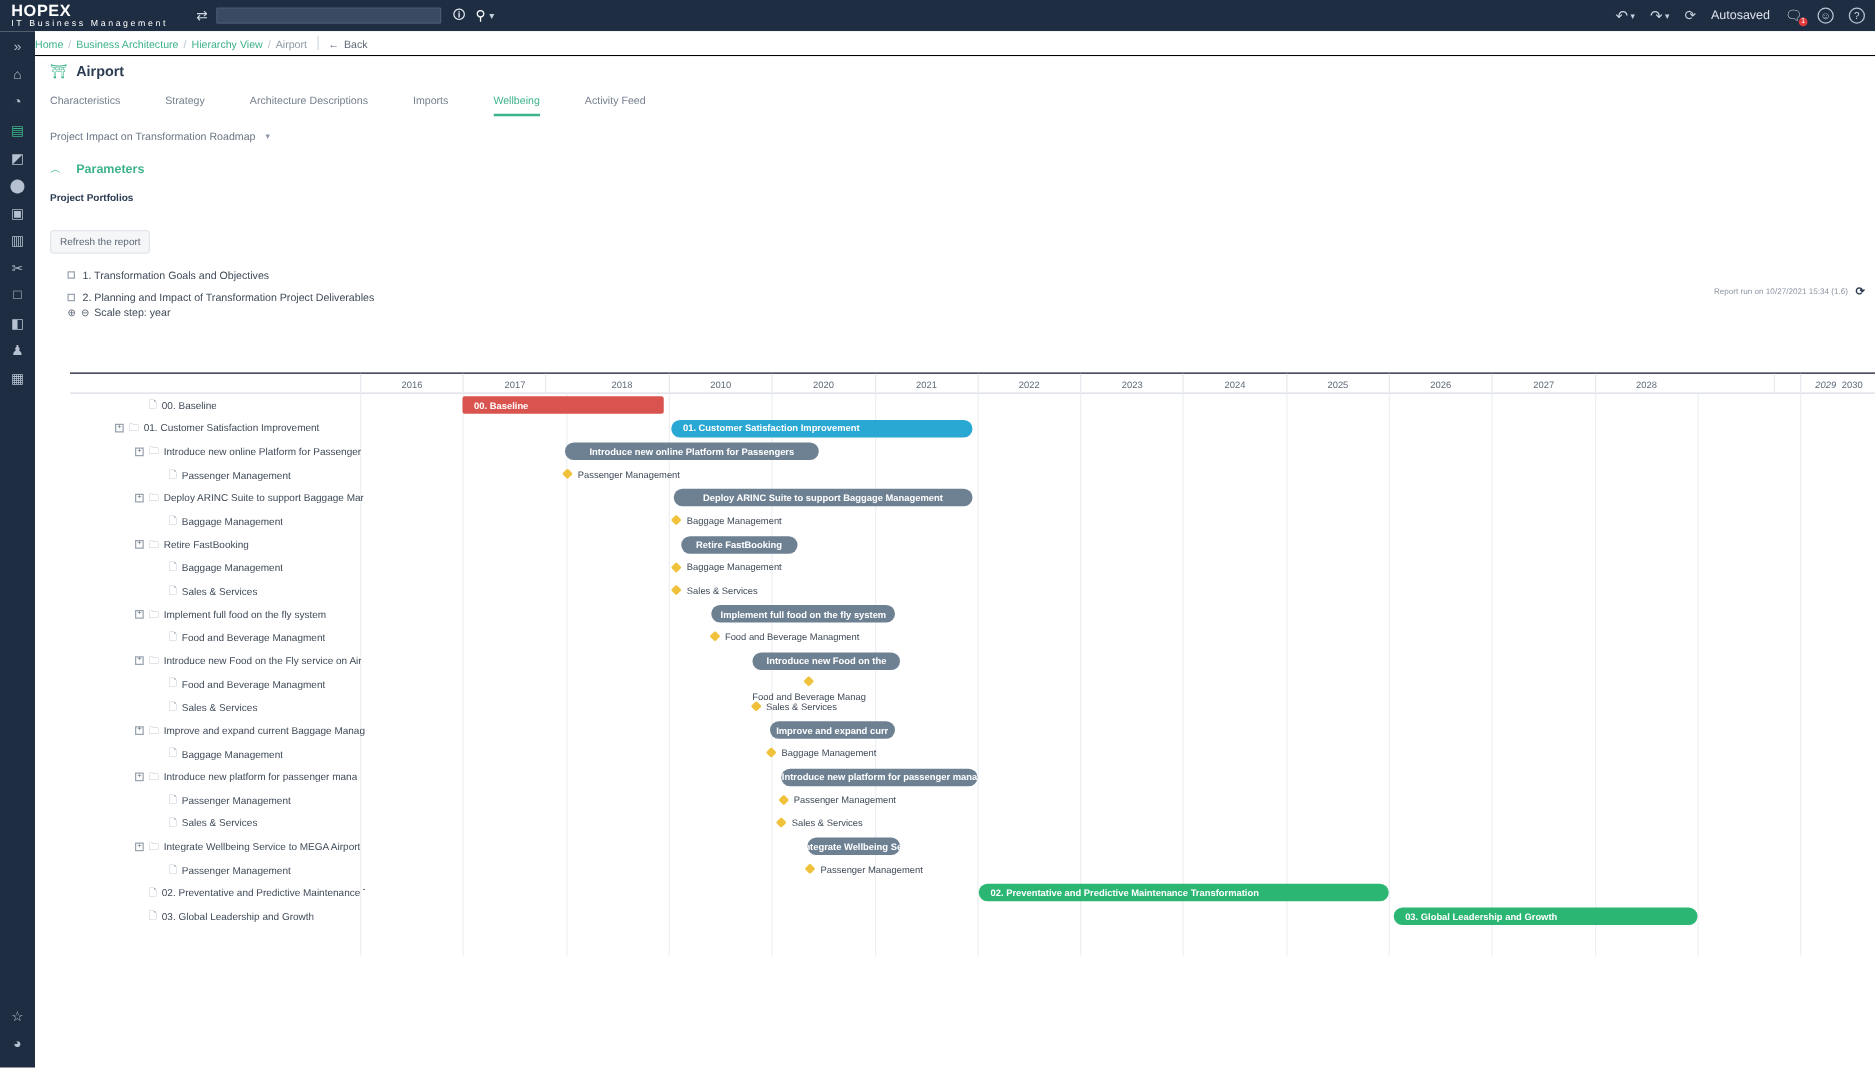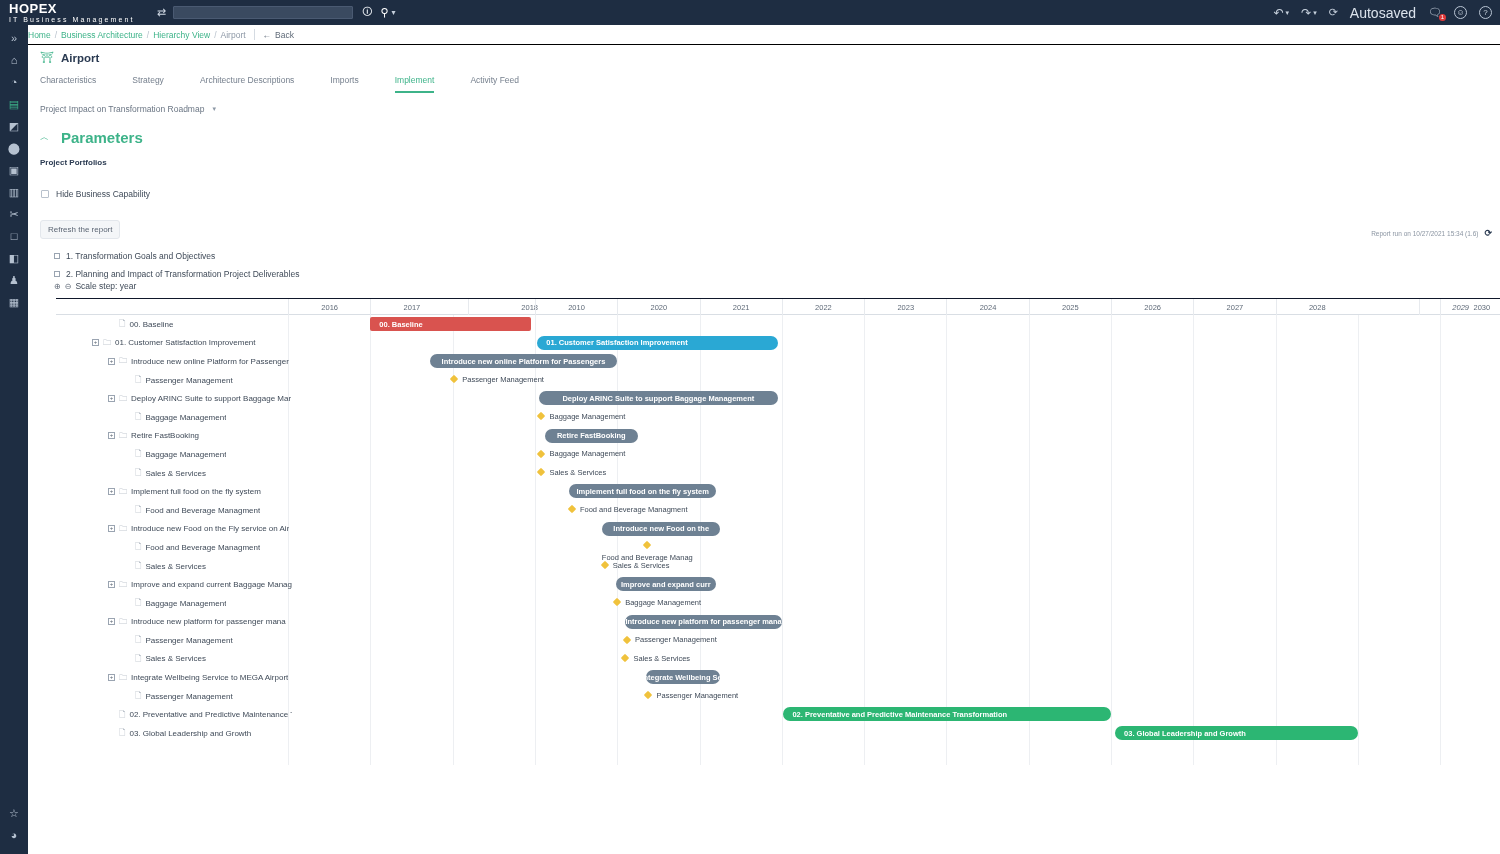--- a/index.html
+++ b/index.html
@@ -27,21 +27,21 @@
     width: 180px; height: 13px; background: #3a4a60; border: 1px solid #4a5a72;
     border-radius: 1px;
   }
   .tb-info { color: #eaeef3; font-size: 10px; margin-left: 9px; }
   .tb-mag { color: #ffffff; font-size: 11px; margin-left: 8px; }
   .tb-caret { color: #c6d0dd; font-size: 8px; margin-left: 3px; }
   .tb-right { margin-left: auto; display: flex; align-items: center; padding-right: 8px; }
   .tb-right > * { margin-left: 12px; color: #c8d2de; font-size: 10px; display: flex; align-items: center; }
   .tb-arrow { font-size: 12px; }
   .mini-caret { font-size: 7px; margin-left: 2px; }
-  .tb-auto { font-size: 14px; color: #dbe3ec; text-align: right; }
+  .tb-auto { font-size: 10px; color: #dbe3ec; text-align: right; }
   .badge-wrap { position: relative; }
   .badge {
     position: absolute; right: -4px; bottom: -2px;
     background: #e03a3a; color: #fff; font-size: 6px; line-height: 7px;
     min-width: 7px; height: 7px; border-radius: 4px; text-align: center; padding: 0 1px;
   }
   .circ-icon {
     width: 13px; height: 13px; border-radius: 50%; border: 1px solid #b9c5d4;
     display: flex; align-items: center; justify-content: center; font-size: 8px; color: #cdd7e2;
   }
@@ -94,21 +94,21 @@
     display: flex; align-items: center; gap: 8px;
     padding-left: 12px; margin-top: 11px; font-size: 8.5px; color: #6b7684;
   }
   .subselect .caret { font-size: 7px; color: #8d98a6; }
 
   .params-head {
     display: flex; align-items: center; gap: 12px;
     padding-left: 12px; margin-top: 15px;
   }
   .params-caret { color: #3db389; font-size: 9px; }
-  .params-title { font-size: 15px; font-weight: bold; color: #3db389; }
+  .params-title { font-size: 10px; font-weight: bold; color: #3db389; }
   .params-label { padding-left: 12px; margin-top: 12px; font-size: 8px; font-weight: bold; color: #2b3b52; }
 
   .chk-row { display: flex; align-items: center; gap: 7px; padding-left: 13px; margin-top: 22px; }
   .chk { width: 8px; height: 8px; border: 1px solid #b8c1cc; border-radius: 1px; background: #fff; }
   .chk-label { font-size: 8.5px; color: #3f4a58; }
 
   .refresh-btn {
     margin: 21px 0 0 12px; display: inline-block;
     font-size: 8px; color: #5c6674; background: #f4f6f8;
     border: 1px solid #e3e7ec; border-radius: 3px; padding: 4px 7px;
@@ -256,40 +256,36 @@
   <div class="page-title-row">
     <span class="page-title-icon">⛩</span>
     <span class="page-title">Airport</span>
   </div>
 
   <div class="tabs">
     <div class="tab">Characteristics</div>
     <div class="tab">Strategy</div>
     <div class="tab">Architecture Descriptions</div>
     <div class="tab">Imports</div>
-    <div class="tab active">Implement</div>
+    <div class="tab active">Wellbeing</div>
     <div class="tab">Activity Feed</div>
   </div>
 
   <div class="subselect">
     <span>Project Impact on Transformation Roadmap</span>
     <span class="caret">▾</span>
   </div>
 
   <div class="params-head">
     <span class="params-caret">︿</span>
     <span class="params-title">Parameters</span>
   </div>
 
   <div class="params-label">Project Portfolios</div>
 
-  <div class="chk-row">
-    <span class="chk"></span>
-    <span class="chk-label">Hide Business Capability</span>
-  </div>
 
   <div class="refresh-btn">Refresh the report</div>
 
   <div class="runstamp">
     <span>Report run on 10/27/2021 15:34 (1.6)</span>
     <span class="rf">⟳</span>
   </div>
 
   <div class="sect">
     <span class="sqr"></span>
@@ -304,21 +300,21 @@
     <span class="zoom-ic">⊕</span>
     <span class="zoom-ic">⊖</span>
     <span>Scale step: year</span>
   </div>
 
   
   <div class="gantt">
     <div class="gantt-head" id="gantt-head">
         <div class="yr" style="left: 232px; width: 82.3px;">2016</div>
         <div class="yr" style="left: 314.3px; width: 82.3px;">2017</div>
-        <div class="yr" style="left: 412px; width: 82.3px; padding-left: 40px;">2018</div>
+        <div class="yr" style="left: 380px; width: 82.3px; padding-left: 40px;">2018</div>
         <div class="yr" style="left: 478.9px; width: 82.3px;">2010</div>
         <div class="yr" style="left: 561.2px; width: 82.3px;">2020</div>
         <div class="yr" style="left: 643.5px; width: 82.3px;">2021</div>
         <div class="yr" style="left: 725.8px; width: 82.3px;">2022</div>
         <div class="yr" style="left: 808.1px; width: 82.3px;">2023</div>
         <div class="yr" style="left: 890.4px; width: 82.3px;">2024</div>
         <div class="yr" style="left: 972.7px; width: 82.3px;">2025</div>
         <div class="yr" style="left: 1055px; width: 82.3px;">2026</div>
         <div class="yr" style="left: 1137.3px; width: 82.3px;">2027</div>
         <div class="yr" style="left: 1219.6px; width: 82.3px;">2028</div>
@@ -356,21 +352,21 @@
             <span>01. Customer Satisfaction Improvement</span>
           </div>
           <div class="bar blue" style="left: 481.369px; width: 240.316px;">01. Customer Satisfaction Improvement</div>
         </div>
         <div class="row">
           <div class="tree" style="padding-left: 16px;">
             <span class="exp">+</span>
             <span class="ic-folder">🗀</span>
             <span>Introduce new online Platform for Passenger</span>
           </div>
-          <div class="bar gray" style="left: 374px; width: 187px;">Introduce new online Platform for Passengers</div>
+          <div class="bar gray" style="left: 396px; width: 203px;">Introduce new online Platform for Passengers</div>
         </div>
         <div class="row">
           <div class="tree" style="padding-left: 32px;">
             <span class="exp blank"></span>
             <span class="ic-doc">🗋</span>
             <span>Passenger Management</span>
           </div>
           <div class="deliv" style="left: 395.246px;">
             <span class="diamond"></span>
             <span>Passenger Management</span>

